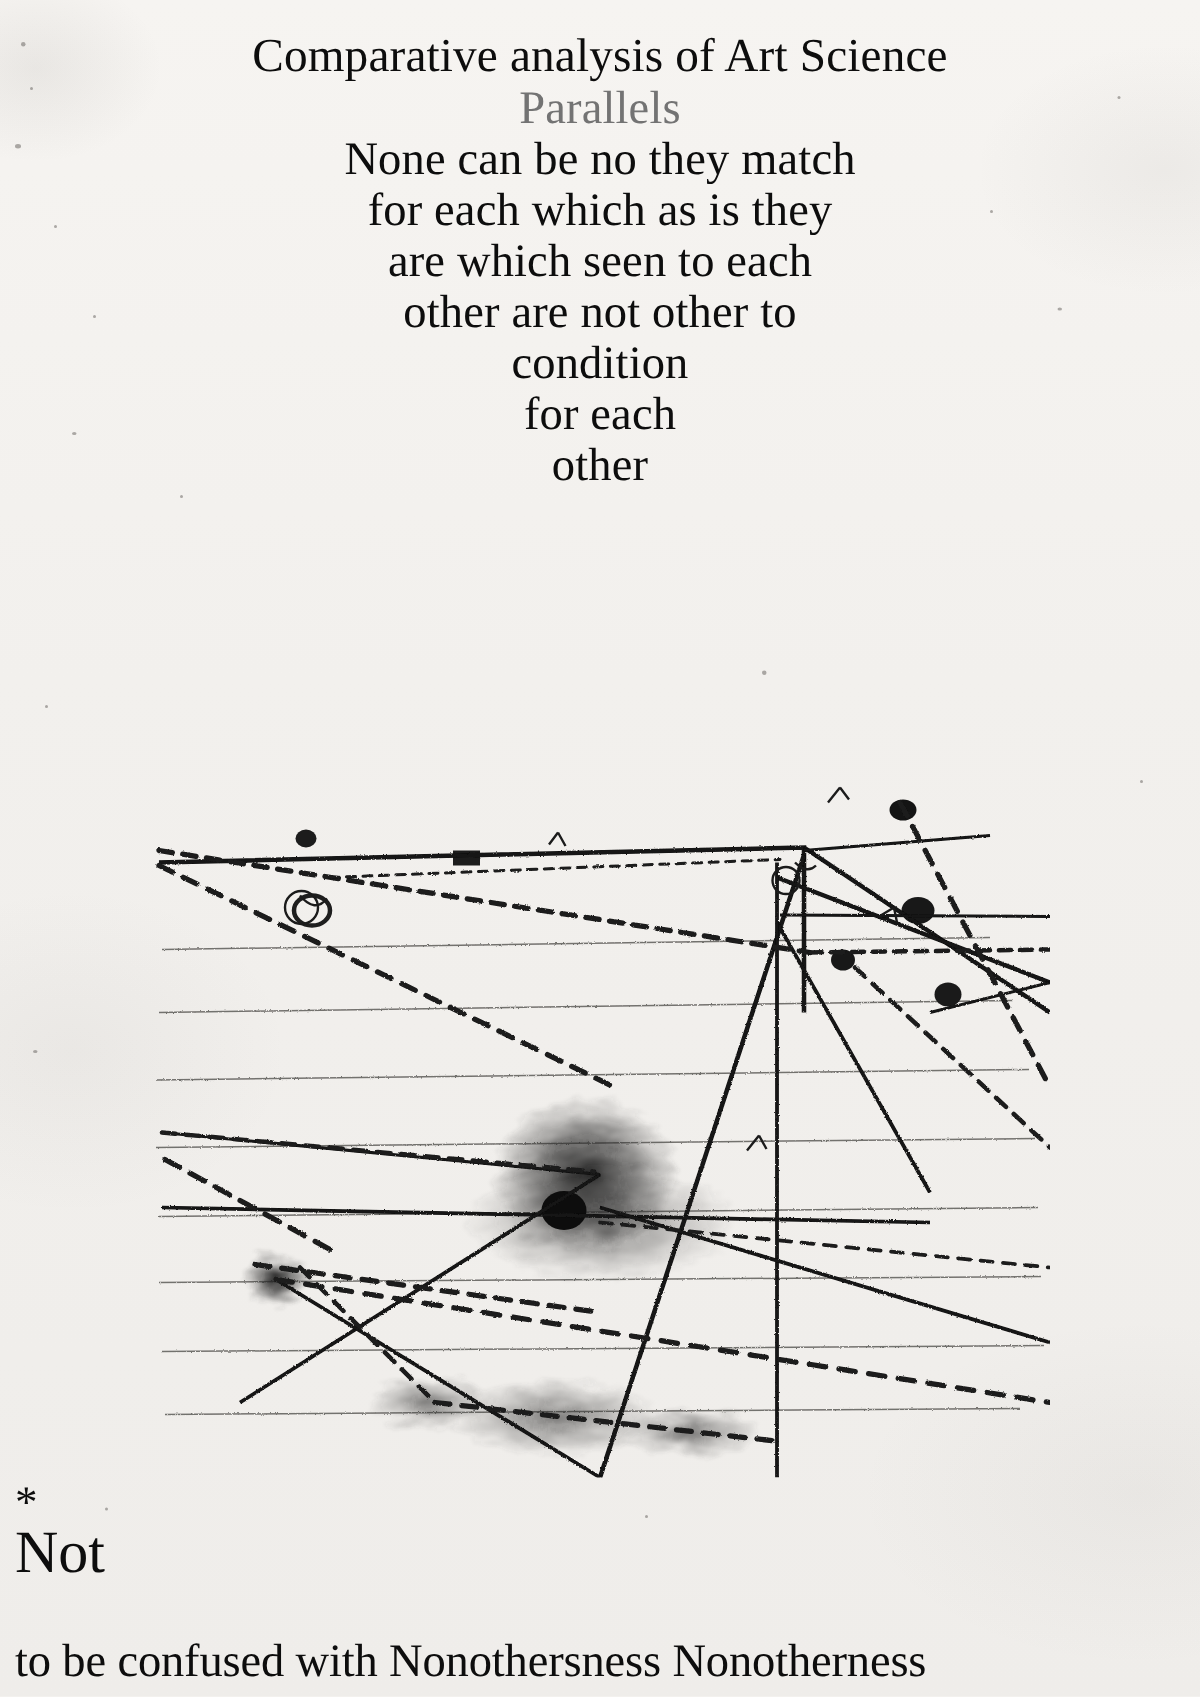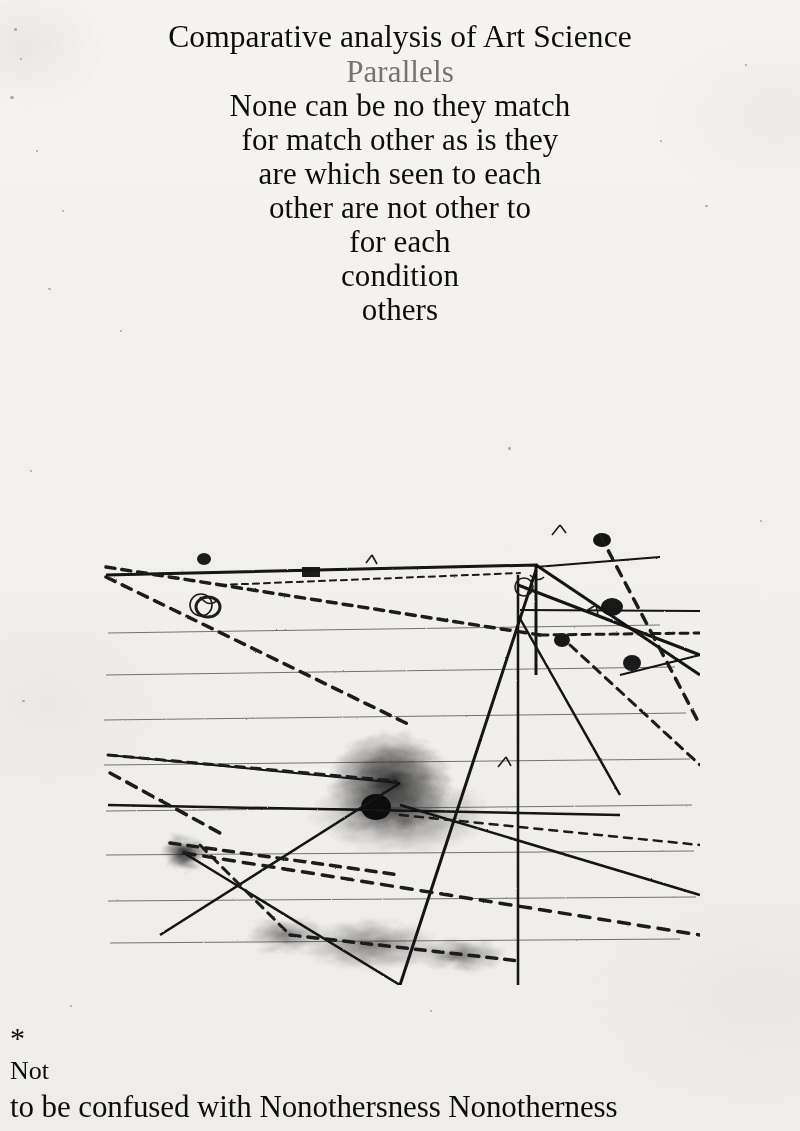--- a/index.html
+++ b/index.html
@@ -69,27 +69,28 @@
     left: 10px;
     bottom: 6px;
     width: 790px;
   }
   .footnote .star {
     font-size: 30px;
     line-height: 14px;
     height: 22px;
   }
   .footnote .not {
-    font-size: 26px;
+    font-size: 40px;
     line-height: 36px;
   }
   .footnote .confused {
     font-size: 31px;
     line-height: 36px;
     letter-spacing: -0.1px;
+    margin-top: 36px;
   }
 </style>
 </head>
 <body>
 
 <div class="page"></div>
 
 <div class="speck" style="left:14px;top:28px;width:3px;height:3px;"></div>
 <div class="speck" style="left:20px;top:58px;width:2px;height:2px;"></div>
 <div class="speck" style="left:10px;top:96px;width:4px;height:3px;"></div>
@@ -104,26 +105,26 @@
 <div class="speck" style="left:30px;top:470px;width:2px;height:2px;"></div>
 <div class="speck" style="left:760px;top:520px;width:2px;height:2px;"></div>
 <div class="speck" style="left:22px;top:700px;width:3px;height:2px;"></div>
 <div class="speck" style="left:70px;top:1005px;width:2px;height:2px;"></div>
 <div class="speck" style="left:430px;top:1010px;width:2px;height:2px;"></div>
 
 <div class="poem">
   <div class="line title">Comparative analysis of Art Science</div>
   <div class="line faint">Parallels</div>
   <div class="line">None can be no they match</div>
-  <div class="line">for match other as is they</div>
+  <div class="line">for each which as is they</div>
   <div class="line">are which seen to each</div>
   <div class="line">other are not other to</div>
+  <div class="line">condition</div>
   <div class="line">for each</div>
-  <div class="line">condition</div>
-  <div class="line">others</div>
+  <div class="line">other</div>
 </div>
 
 <div class="artwork">
   <svg width="600" height="470" viewBox="0 0 600 470" xmlns="http://www.w3.org/2000/svg">
     <defs>
       <filter id="rough" x="-20%" y="-20%" width="140%" height="140%">
         <feTurbulence type="fractalNoise" baseFrequency="0.9" numOctaves="2" result="n"></feTurbulence>
         <feDisplacementMap in="SourceGraphic" in2="n" scale="1.6" xChannelSelector="R" yChannelSelector="G"></feDisplacementMap>
       </filter>
       <filter id="smudge" x="-30%" y="-30%" width="160%" height="160%">

